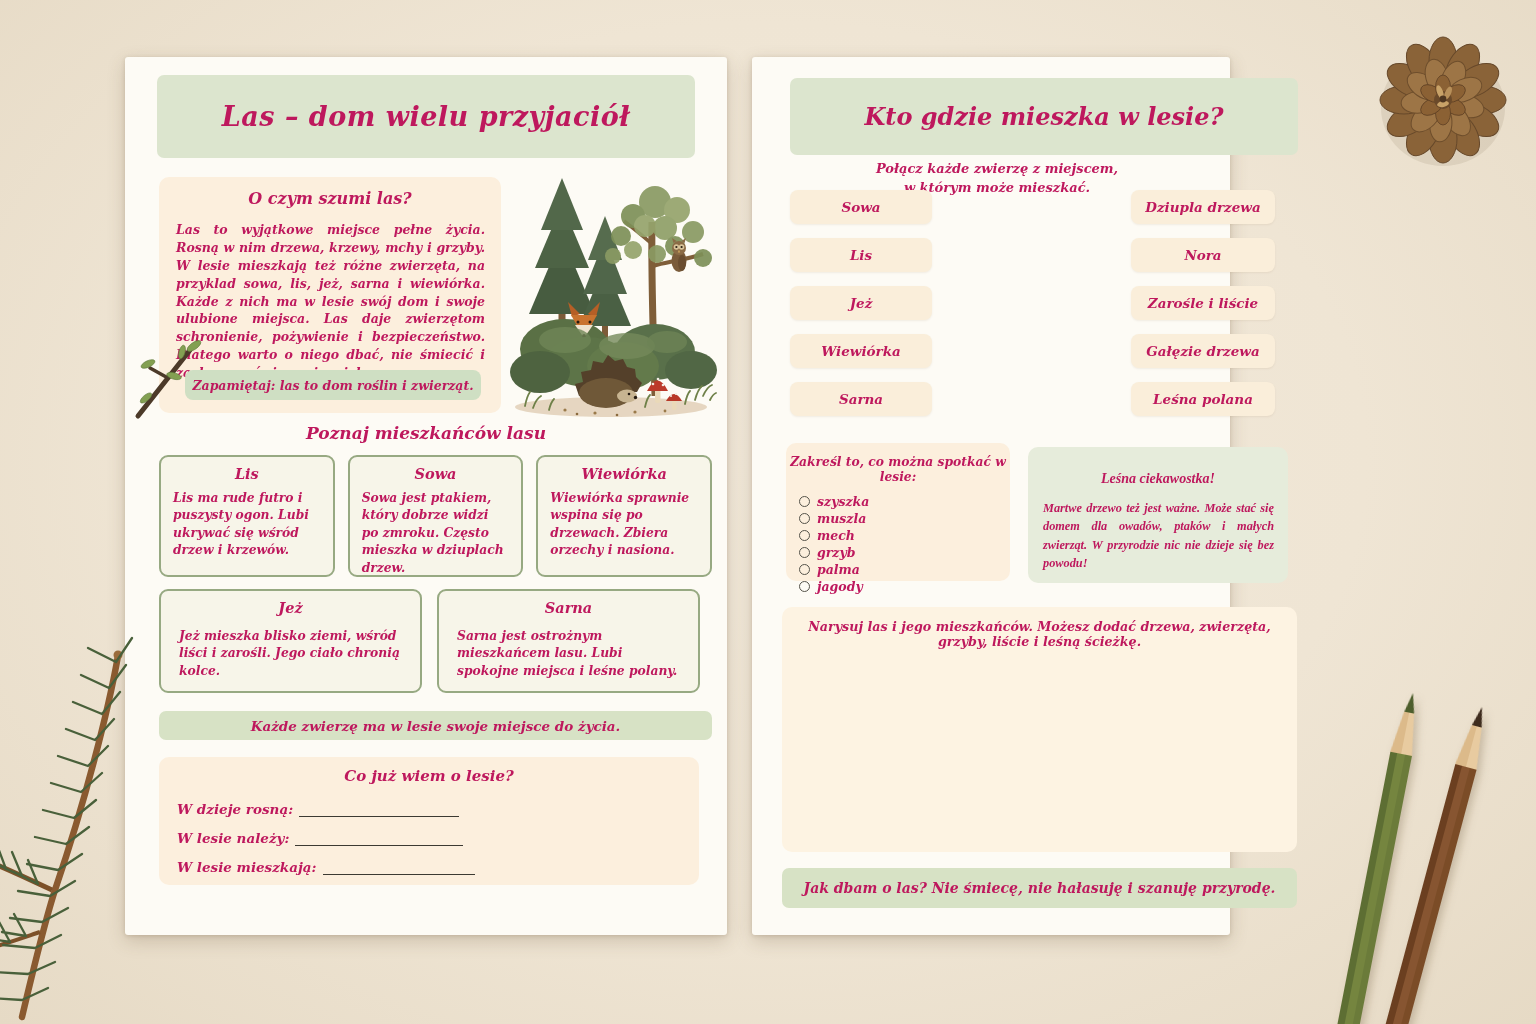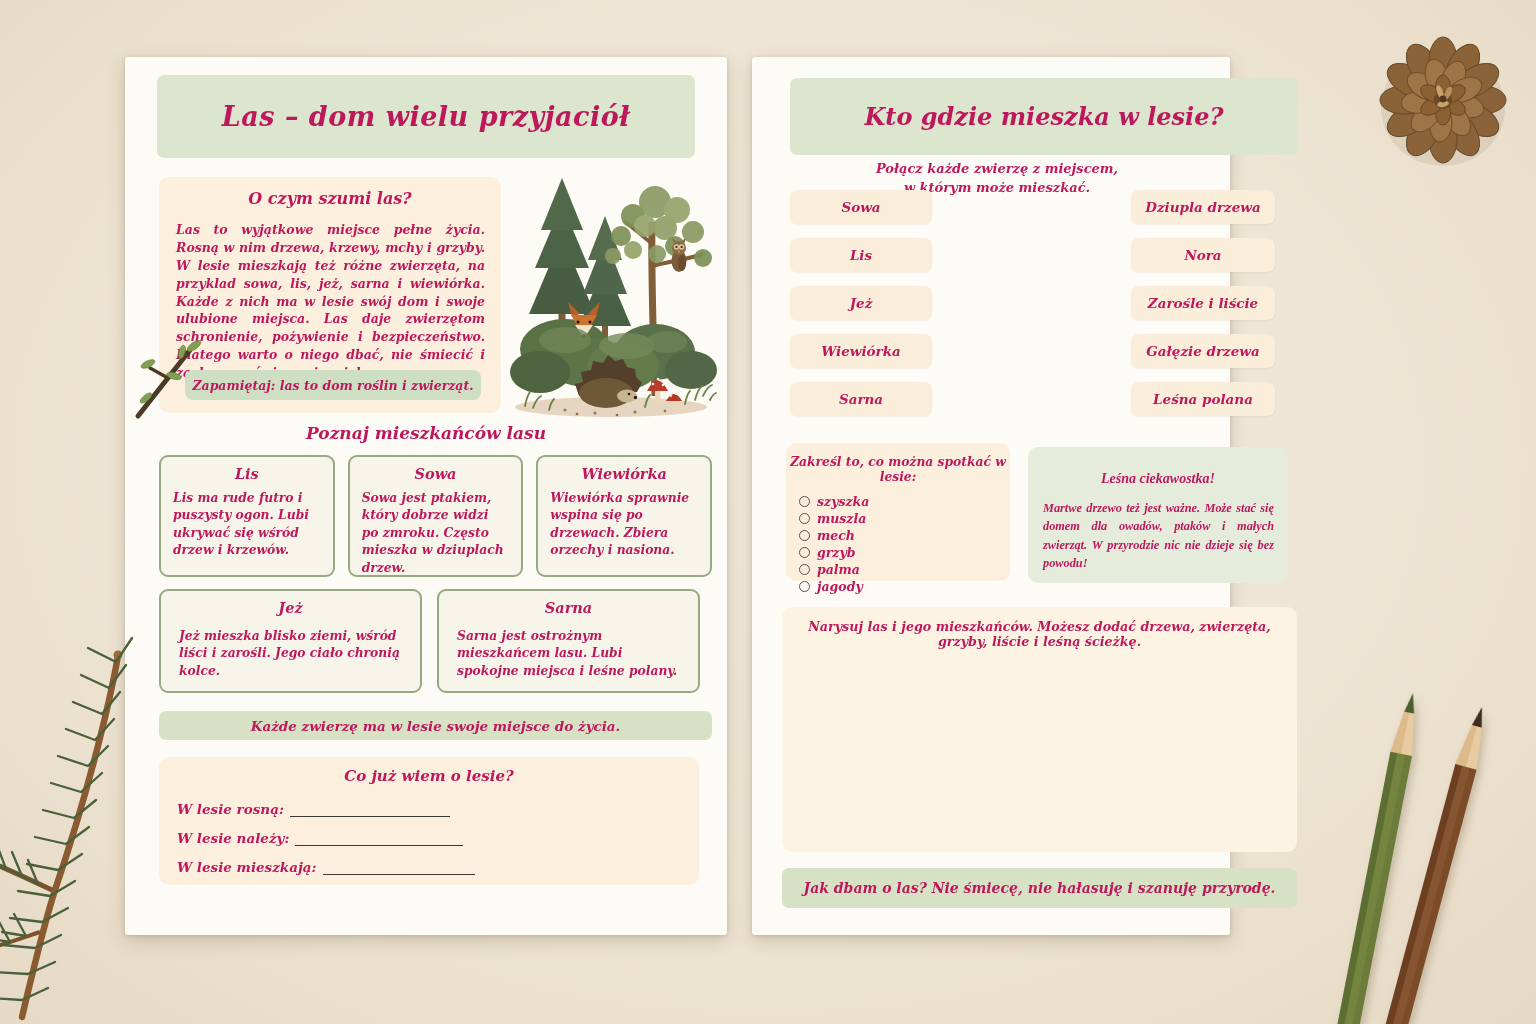--- a/index.html
+++ b/index.html
@@ -208,21 +208,21 @@
         <div class="card-text script" style="padding:4px 6px 0;">Sarna jest ostrożnym mieszkańcem lasu. Lubi spokojne miejsca i leśne polany.</div>
       </div>
     </div>
 
     <div class="strip summary-strip script">Każde zwierzę ma w lesie swoje miejsce do życia.</div>
 
     <div class="quiz-box">
       <div class="quiz-head script">Co już wiem o lesie?</div>
       <div class="quiz-lines">
         <div class="quiz-line script">
-          <span>W lesie rosną:</span>
+          <span>W dzieje rosną:</span>
           <span class="blank" style="width:160px"></span>
         </div>
         <div class="quiz-line script">
           <span>W lesie należy:</span>
           <span class="blank" style="width:168px"></span>
         </div>
         <div class="quiz-line script">
           <span>W lesie mieszkają:</span>
           <span class="blank" style="width:152px"></span>
         </div>

